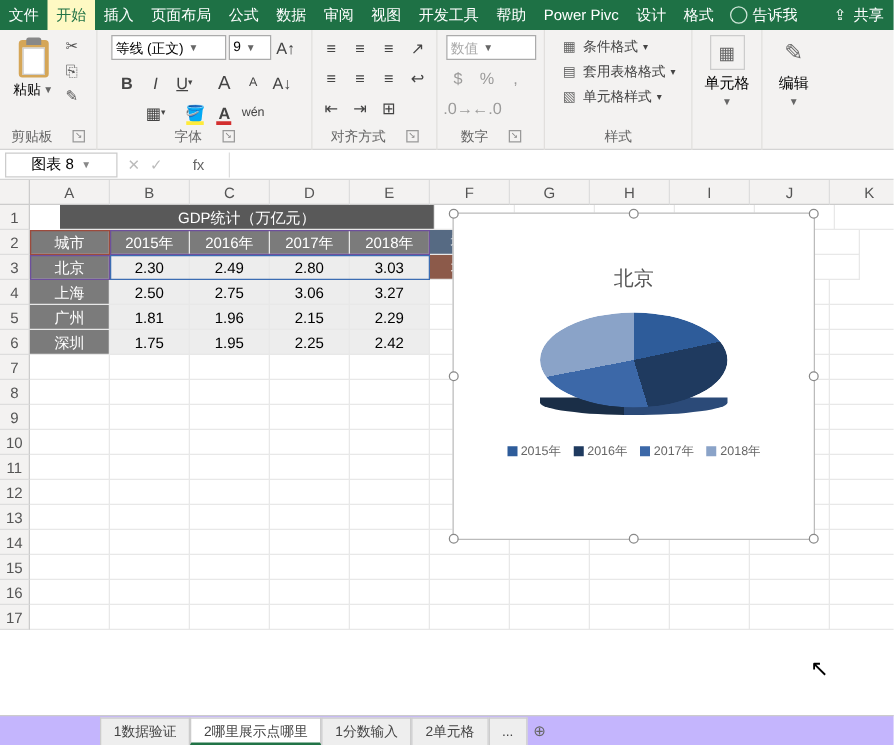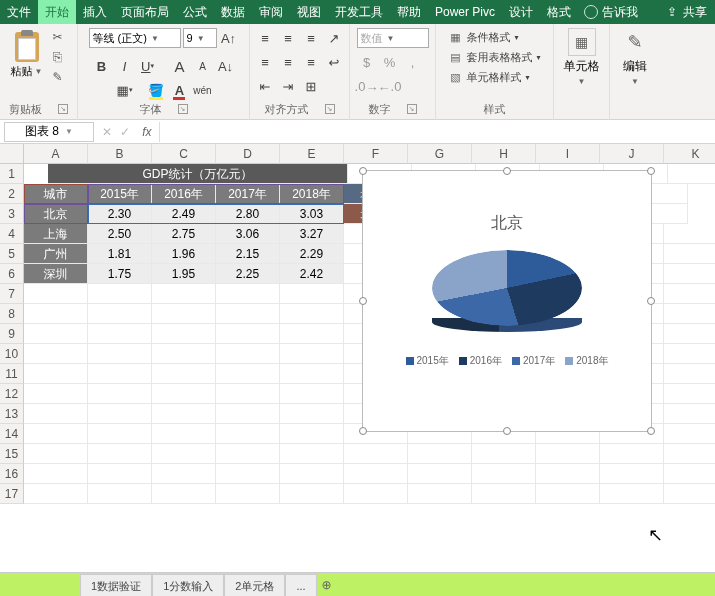--- a/index.html
+++ b/index.html
@@ -1,20 +1,20 @@
 <!DOCTYPE html>
 <html><head>
 <meta charset="utf-8">
 <style>
 *{box-sizing:border-box;margin:0;padding:0;font-family:"Microsoft YaHei",sans-serif}
 body{width:715px;height:596px;background:#fff;overflow:hidden;font-size:12px}
 .titlebar{height:24px;background:#1e7145;display:flex;color:#fff}
 .titlebar .tab{padding:0 7px;height:24px;line-height:24px;cursor:pointer;font-size:12px}
 .titlebar .tab.file{background:#1e7145}
-.titlebar .tab.active{background:#86efac;color:#217346}
+.titlebar .tab.active{background:#fef9c3;color:#217346}
 .titlebar .right{margin-left:auto;display:flex;align-items:center;gap:6px;padding-right:8px}
 .titlebar .right span{font-size:12px}
 .ribbon{height:96px;background:#f3f2f1;border-bottom:1px solid #d4d4d4;display:flex}
 .rgroup{border-right:1px solid #e1dfdd;padding:4px 6px;display:flex;flex-direction:column;justify-content:space-between;align-items:center;height:96px}
 .rgroup .content{display:flex;gap:2px;align-items:flex-start;flex:1}
 .rgroup .label{font-size:11px;color:#666;height:14px;display:flex;align-items:center;gap:16px}
 .rgroup .label .dlg{width:10px;height:10px;border:1px solid #999;font-size:7px;text-align:center;line-height:8px;color:#888}
 .clip-col{display:flex;flex-direction:column;align-items:center}
 .paste-ico{width:32px;height:36px;position:relative}
 .paste-board{width:24px;height:30px;background:#d5a657;border-radius:3px;position:absolute;top:4px;left:4px}
@@ -27,21 +27,21 @@
 .font-sel .arr{margin-left:4px;color:#666;font-size:8px}
 .font-btns{display:flex;gap:3px}
 .fbtn{width:20px;height:20px;display:flex;align-items:center;justify-content:center;color:#444;font-size:13px}
 .big-btn{display:flex;flex-direction:column;align-items:center;gap:2px;width:44px}
 .big-btn .ico{width:28px;height:28px;border:1px solid #ccc;display:flex;align-items:center;justify-content:center;font-size:14px;color:#666}
 .stylist{display:flex;flex-direction:column;gap:2px;font-size:11px;color:#444}
 .stylist div{display:flex;align-items:center;gap:4px;height:18px}
 .sicon{width:14px;height:14px;display:inline-flex;align-items:center;justify-content:center;color:#666}
 .namebox-row{height:24px;display:flex;align-items:center;border-bottom:1px solid #d4d4d4;background:#fff}
 .namebox{width:90px;height:20px;border:1px solid #ccc;margin:0 4px;padding:0 20px;font-size:12px;display:flex;align-items:center;justify-content:space-between}
-.fx-ico{font-style:italic;color:#666;margin:0 8px}
+.fx-ico{color:#666;margin:0 20px}
 .fbar{flex:1;height:20px;border-left:1px solid #ddd;padding-left:6px}
 .grid-area{position:relative;height:428px;overflow:hidden;background:#fff}
 .colheads{display:flex;height:20px;position:absolute;top:0;left:24px;right:0}
 .colheads div{flex:0 0 64px;border-right:1px solid #ddd;border-bottom:1px solid #ccc;background:#f3f2f1;text-align:center;line-height:20px;color:#555;font-size:12px}
 .rowheads{position:absolute;top:20px;left:0;width:24px}
 .rowheads div{height:20px;border-bottom:1px solid #ddd;border-right:1px solid #ccc;background:#f3f2f1;text-align:center;line-height:20px;color:#555;font-size:12px}
 .cells{position:absolute;top:20px;left:24px}
 .cellrow{display:flex;height:20px}
 .cell{width:64px;height:20px;border-right:1px solid #e8e8e8;border-bottom:1px solid #e8e8e8;text-align:center;line-height:20px;font-size:12px}
 .merged-title{width:320px;background:#595959;color:#fff;font-size:12px}
@@ -56,21 +56,21 @@
 .sel-outline{position:absolute;border:1px solid #888}
 .chart-title{text-align:center;font-size:16px;color:#555;margin-top:42px}
 .pie-wrap{position:relative;width:150px;height:80px;margin:16px auto 0}
 .pie3d{width:150px;height:76px;border-radius:50%;position:absolute;top:0;overflow:hidden}
 .slice{position:absolute;width:150px;height:76px}
 .side{position:absolute;width:150px;height:14px;top:68px;border-radius:0 0 75px 75px/0 0 10px 10px}
 .legend{display:flex;justify-content:center;gap:10px;margin-top:24px;font-size:10px;color:#666}
 .legend span{display:flex;align-items:center;gap:3px}
 .legend i{width:8px;height:8px;display:inline-block}
 .cursor{position:absolute;left:648px;top:380px;font-size:18px;color:#000}
-.sheettabs{height:24px;background:#bef264;border-top:1px solid #ccc;display:flex;align-items:center;padding-left:80px;gap:0}
+.sheettabs{height:24px;background:#c4b5fd;border-top:1px solid #ccc;display:flex;align-items:center;padding-left:80px;gap:0}
 .sheettabs .stab{padding:0 10px;height:22px;line-height:22px;border:1px solid #ccc;border-bottom:none;background:#eee;font-size:11px;color:#444}
 .sheettabs .stab.active{background:#fff;border-bottom:2px solid #217346}
 .sheettabs .plus{width:20px;text-align:center;color:#666}
 .tell{display:flex;align-items:center;gap:4px;color:#ffffff;margin-left:6px}
 .bulb{width:14px;height:14px;border:1.5px solid #cfe6d8;border-radius:50%;position:relative}
 </style>
 </head>
 <body>
 
 <div class="titlebar">
@@ -569,17 +569,18 @@
   <div class="sel-outline" style="left:24px;top:40px;width:64px;height:20px;border-color:#9c4a3c"></div>
   <div class="sel-outline" style="left:88px;top:40px;width:256px;height:20px;border-color:#6d4f9c"></div>
   <div class="sel-outline" style="left:24px;top:60px;width:64px;height:20px;border-color:#6d4f9c"></div>
   <div class="sel-outline" style="left:88px;top:60px;width:256px;height:20px;border-color:#3c6db3"></div>
 
   <div class="cursor">↖</div>
 </div>
 
 <div class="sheettabs">
   <div class="stab">1数据验证</div>
+  <div class="stab active">2哪里展示点哪里</div>
   <div class="stab">1分数输入</div>
   <div class="stab">2单元格</div>
   <div class="stab">...</div>
   <div class="plus">⊕</div>
 </div>
 
 </body></html>

